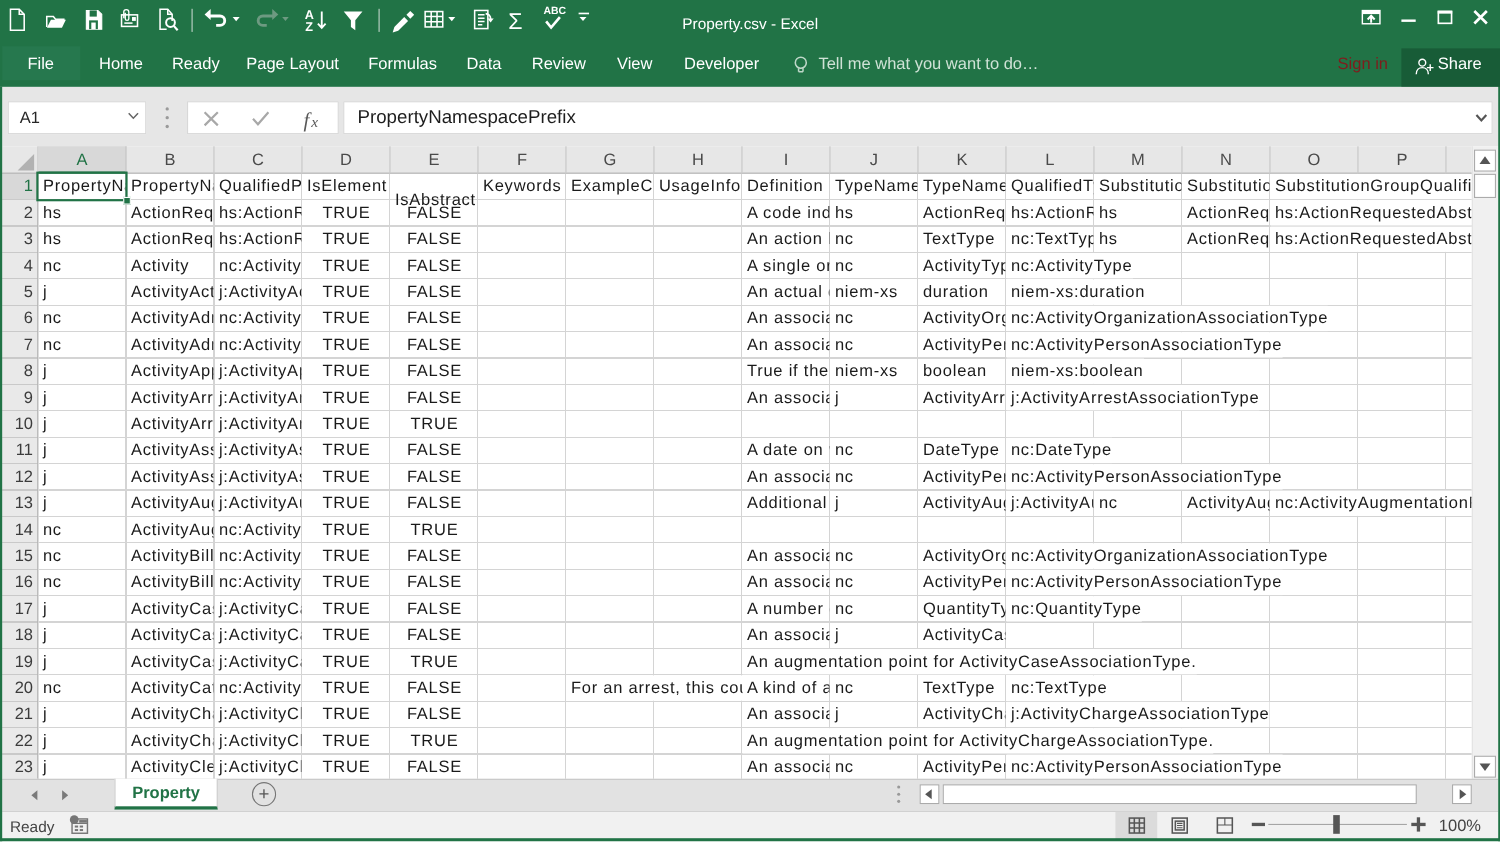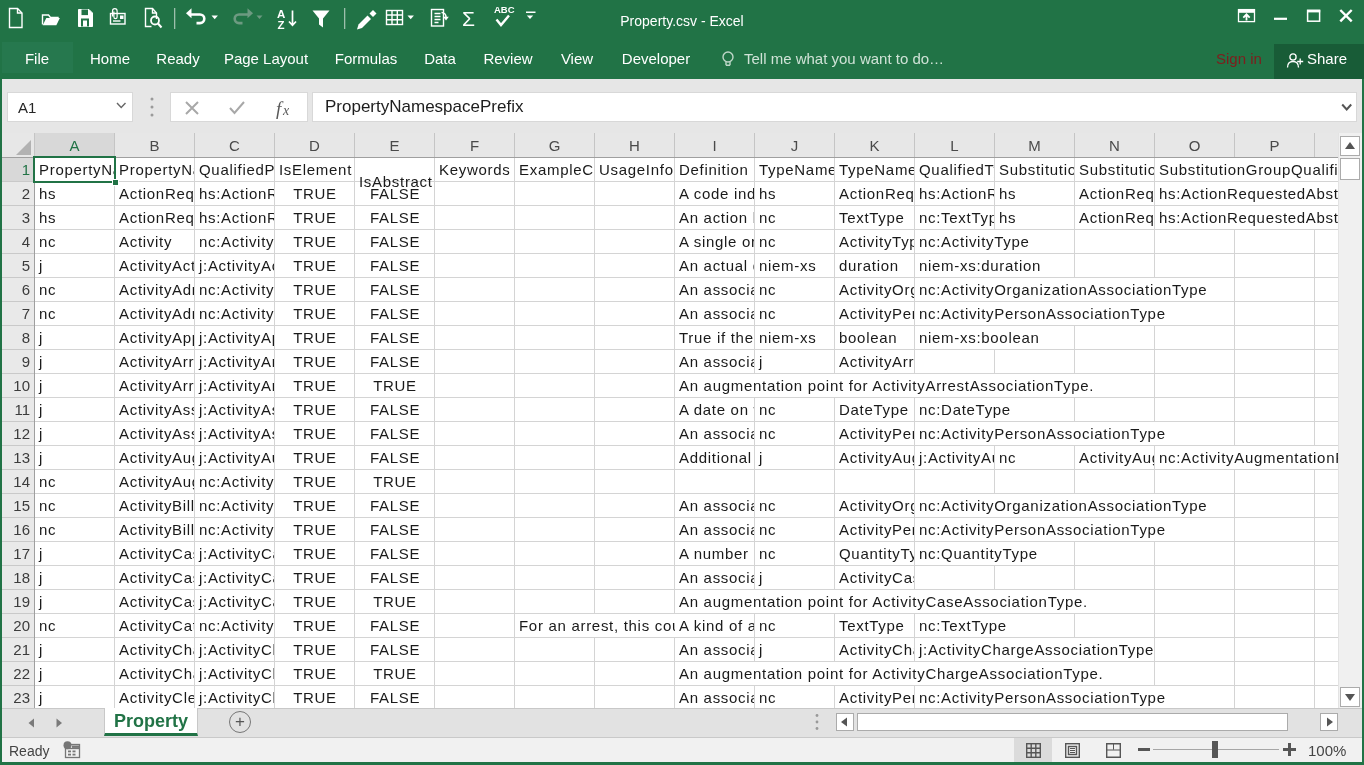--- a/index.html
+++ b/index.html
@@ -52,21 +52,21 @@
 #a1sel { left:33px; top:156px; width:83px; height:27px; border:2px solid #217346; }
 #a1handle { left:112px; top:179px; width:7px; height:7px; background:#217346; border:1px solid #fff; }
 
 #vscroll { left:1338px; top:133px; width:24px; height:575px; background:#F0F0F0; border-left:1px solid #e3e3e3; }
 .sbtn { position:absolute; background:#fff; border:1px solid #ababab; }
 #vthumb { left:1340px; top:158px; width:20px; height:22px; background:#fff; border:1px solid #ababab; }
 
 #tabstrip { left:2px; top:708px; width:1360px; height:29px; background:#E2E2E2; border-top:1px solid #c8c8c8; }
 #sheettab { left:104px; top:708px; width:94px; height:28px; background:#fff;
    border-left:1px solid #c8c8c8; border-right:1px solid #c8c8c8; border-bottom:3px solid #217346;
-   color:#217346; font-weight:bold; font-size:18px; text-align:center; line-height:26px; }
+   color:#217346; font-weight:bold; font-size:15px; text-align:center; line-height:26px; }
 #plusbtn { left:229px; top:711px; width:22px; height:22px; border:1px solid #767676; border-radius:50%;
    color:#565656; font-size:17px; line-height:20px; text-align:center; }
 #hthumb { left:857px; top:713px; width:431px; height:18px; background:#fff; border:1px solid #ababab; }
 
 #status { left:2px; top:737px; width:1360px; height:26px; background:#F1F1F1; border-top:1px solid #c9c9c9; }
 #ready { left:9px; top:743px; font-size:14px; color:#444; }
 #zoomtxt { left:1308px; top:742px; font-size:15px; color:#444; }
 #normbtn { left:1014px; top:738px; width:38px; height:25px; background:#DBDBDB; }
 
 #bleft { left:0; top:79px; width:2px; height:686px; background:#217346; }
@@ -342,26 +342,26 @@
 <div class="c" style="left:800px;top:168px;width:79px;">boolean</div>
 <div class="c sp" style="left:880px;top:168px;">niem-xs:boolean</div>
 <div class="c" style="left:0px;top:192px;width:79px;">j</div>
 <div class="c" style="left:80px;top:192px;width:79px;">ActivityArrestAssociation</div>
 <div class="c" style="left:160px;top:192px;width:79px;">j:ActivityArrestAssociation</div>
 <div class="c ctr" style="left:240px;top:192px;width:80px;">TRUE</div>
 <div class="c ctr" style="left:320px;top:192px;width:80px;">FALSE</div>
 <div class="c" style="left:640px;top:192px;width:79px;">An association between an activity and an arrest.</div>
 <div class="c" style="left:720px;top:192px;width:79px;">j</div>
 <div class="c" style="left:800px;top:192px;width:79px;">ActivityArrestAssociationType</div>
+<div class="c sp" style="left:880px;top:192px;">j:ActivityArrestAssociationType</div>
 <div class="c" style="left:0px;top:216px;width:79px;">j</div>
 <div class="c" style="left:80px;top:216px;width:79px;">ActivityArrestAssociationAugmentationPoint</div>
 <div class="c" style="left:160px;top:216px;width:79px;">j:ActivityArrestAssociationAugmentationPoint</div>
 <div class="c ctr" style="left:240px;top:216px;width:80px;">TRUE</div>
 <div class="c ctr" style="left:320px;top:216px;width:80px;">TRUE</div>
-<div class="c sp" style="left:640px;top:216px;">An augmentation point for ActivityArrestAssociationType.</div>
 <div class="c" style="left:0px;top:240px;width:79px;">j</div>
 <div class="c" style="left:80px;top:240px;width:79px;">ActivityAssignedDate</div>
 <div class="c" style="left:160px;top:240px;width:79px;">j:ActivityAssignedDate</div>
 <div class="c ctr" style="left:240px;top:240px;width:80px;">TRUE</div>
 <div class="c ctr" style="left:320px;top:240px;width:80px;">FALSE</div>
 <div class="c" style="left:640px;top:240px;width:79px;">A date on which an activity was assigned.</div>
 <div class="c" style="left:720px;top:240px;width:79px;">nc</div>
 <div class="c" style="left:800px;top:240px;width:79px;">DateType</div>
 <div class="c sp" style="left:880px;top:240px;">nc:DateType</div>
 <div class="c" style="left:0px;top:264px;width:79px;">j</div>

